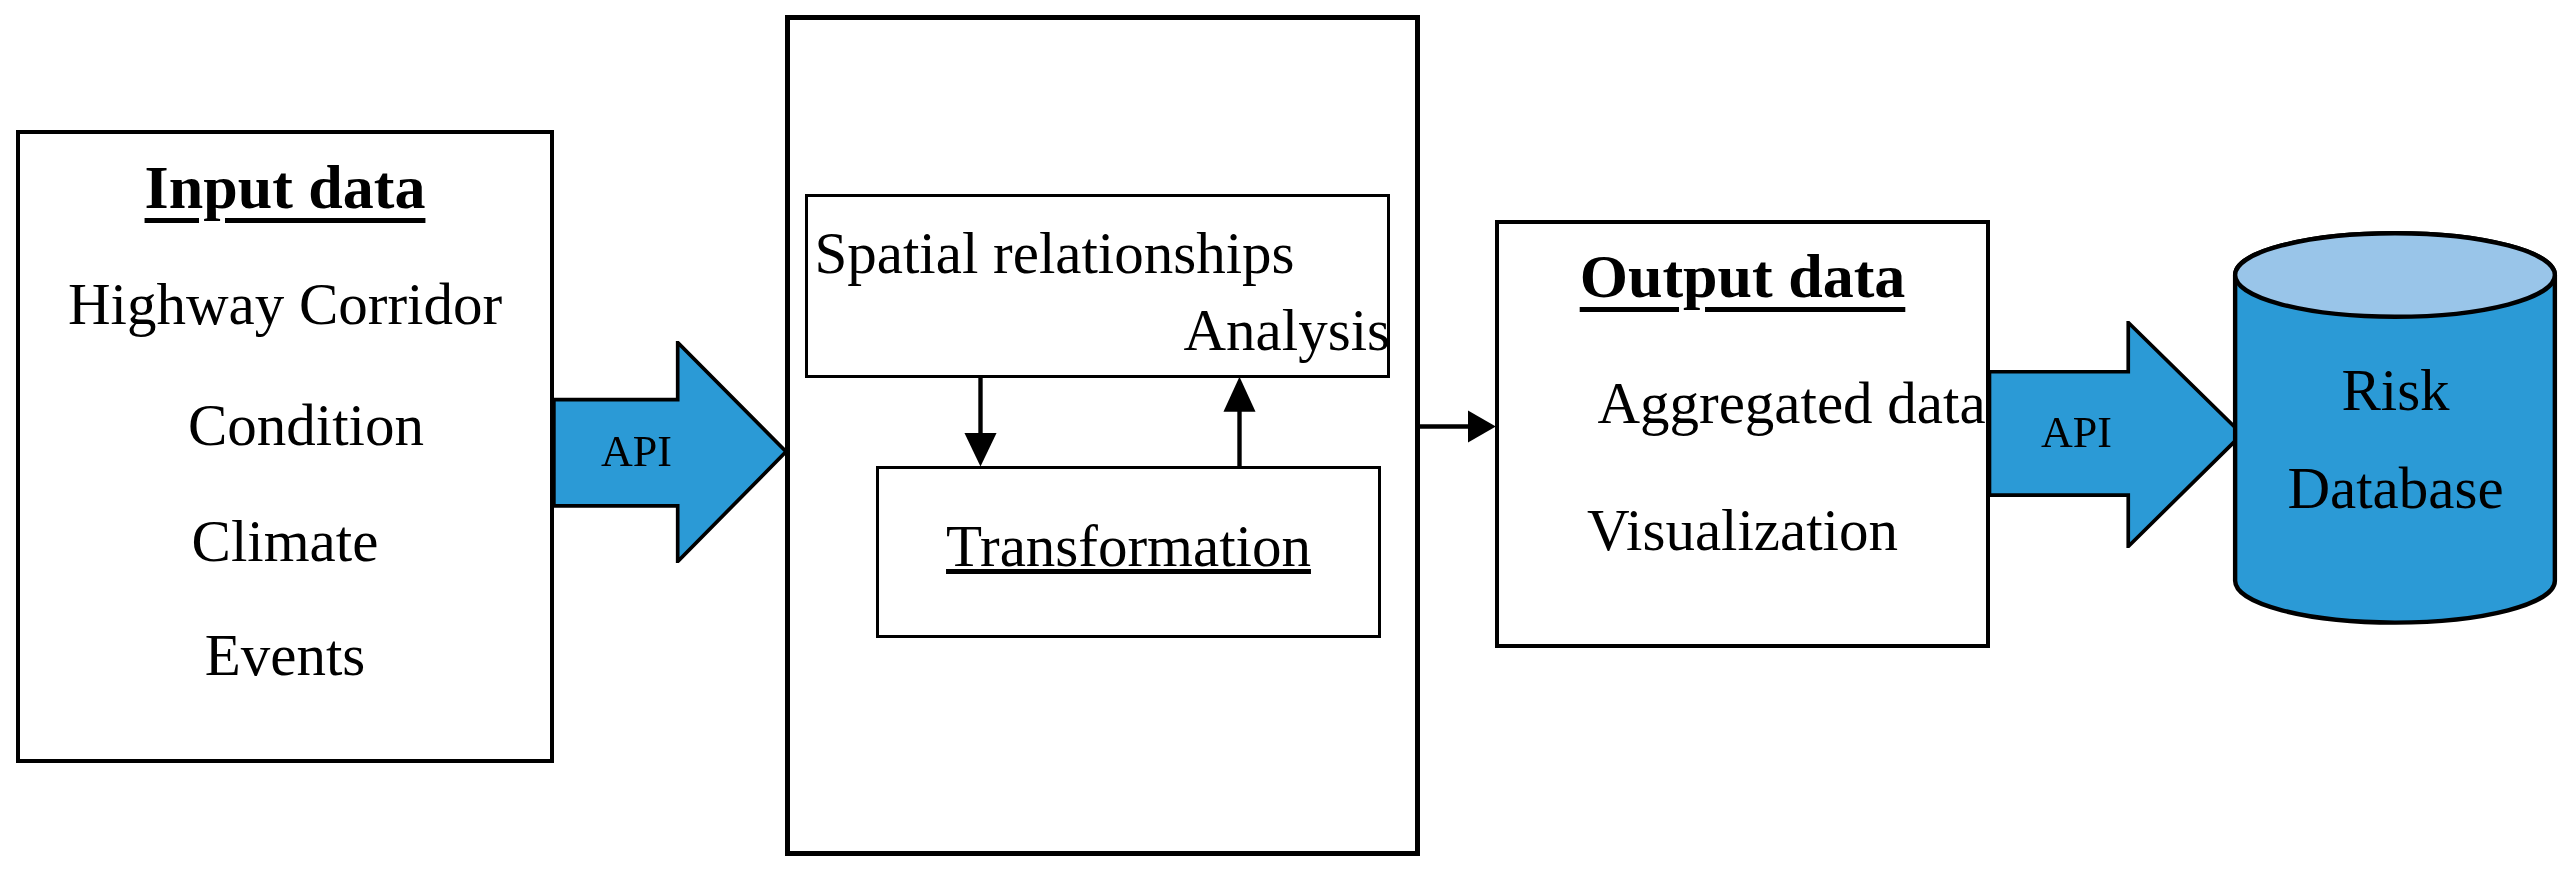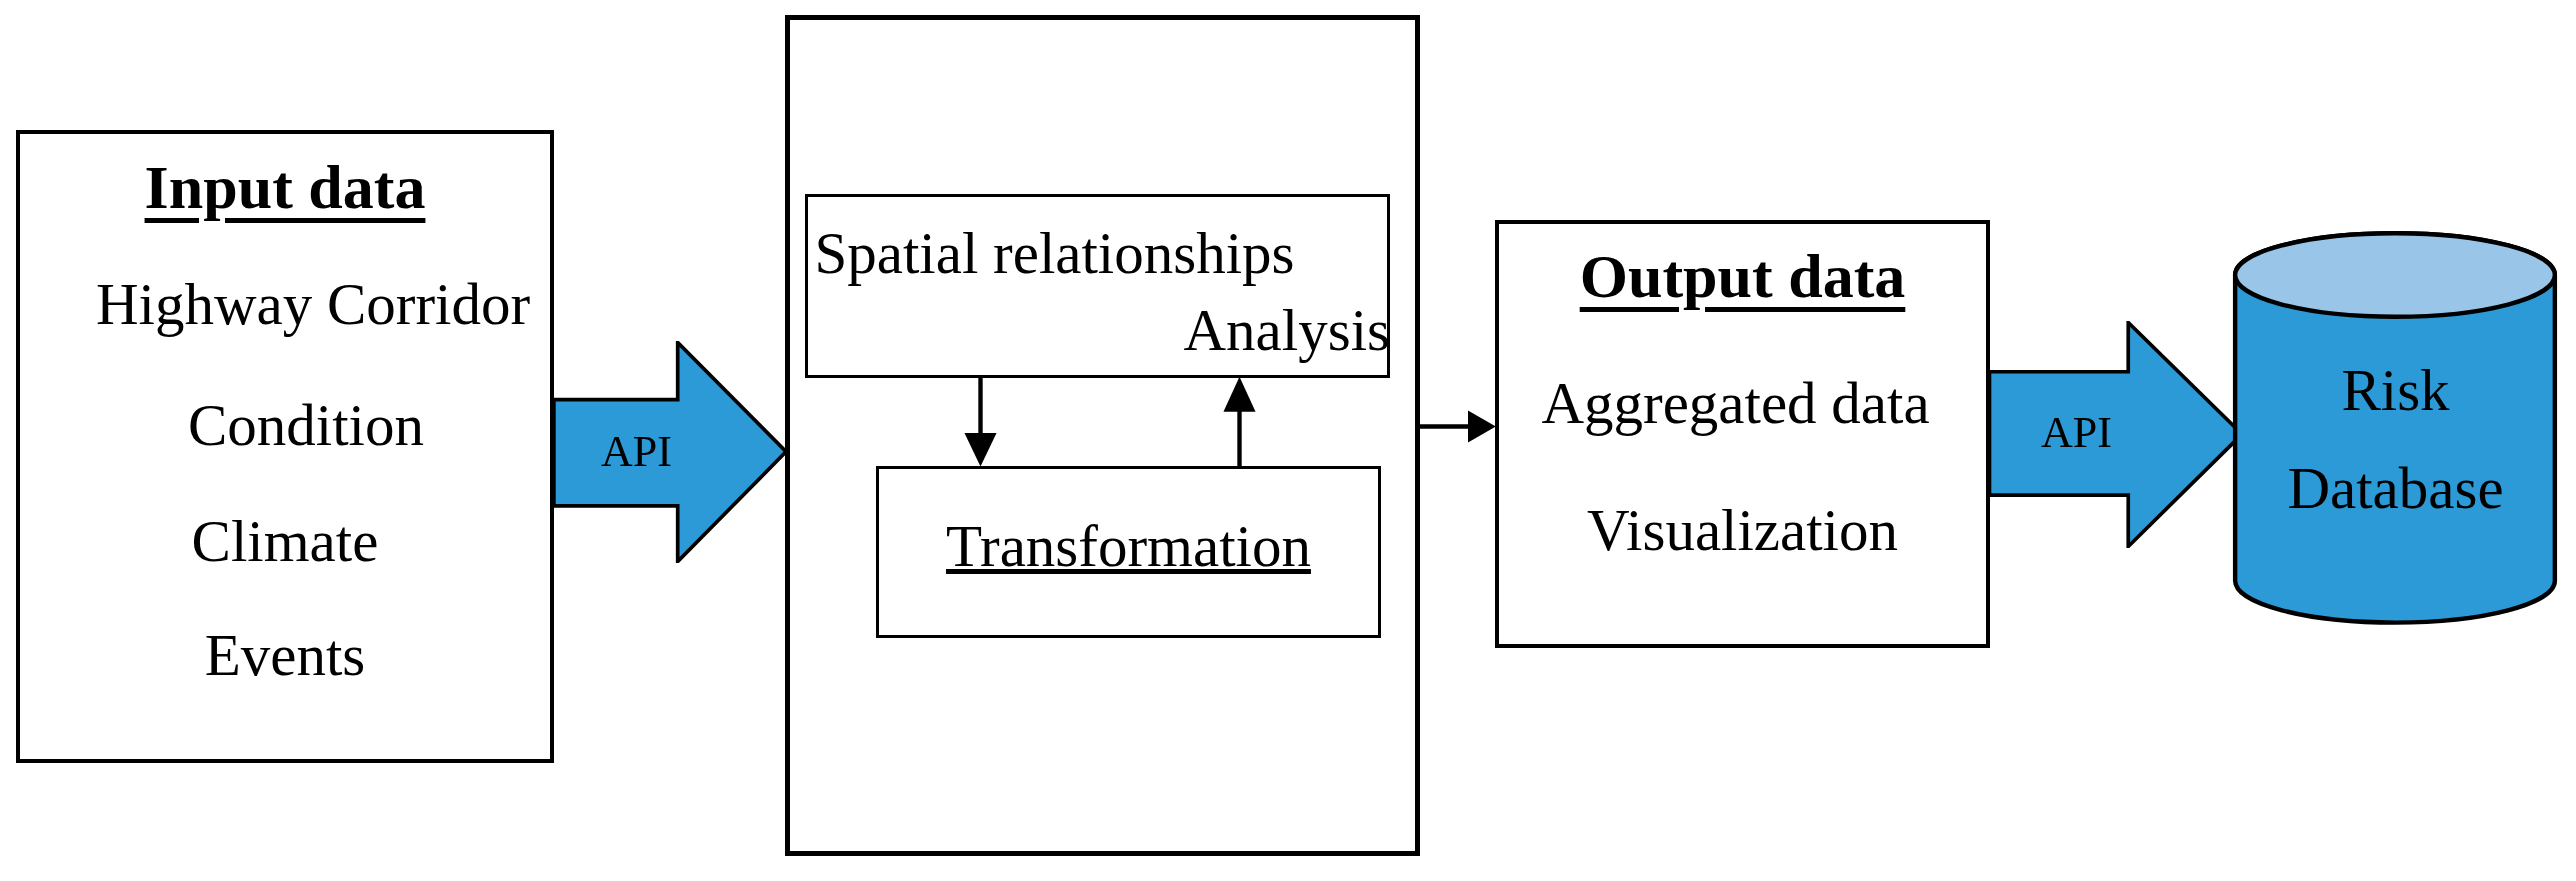--- a/index.html
+++ b/index.html
@@ -45,21 +45,21 @@
   }
   svg { position: absolute; display: block; }
 </style>
 </head>
 <body>
 
 <div class="canvas">
 
   <div class="box" style="left:16px; top:130px; width:538px; height:633px;"></div>
   <div class="txt title" style="left:16px; top:152px; width:538px;">Input data</div>
-  <div class="txt" style="left:16px; top:269px; width:538px;padding-left:28px;">Highway Corridor</div>
+  <div class="txt" style="left:16px; top:269px; width:538px;">Highway Corridor</div>
   <div class="txt" style="left:16px; top:390px; width:580px;">Condition</div>
   <div class="txt" style="left:16px; top:506px; width:538px;text-align:center;">Climate</div>
   <div class="txt" style="left:16px; top:620px; width:538px;">Events</div>
 
   <svg style="left:552px; top:341px;" width="236" height="222" viewBox="0 0 321 303">
     <polygon points="2,80 171,80 171,2 319,151 171,301 171,225 2,225" stroke="#000000" stroke-width="5" stroke-linejoin="miter" fill="#2B9AD6"></polygon>
   </svg>
   <div class="txt api-label" style="left:545px; top:417px; width:183px;">API</div>
 
   <div class="box" style="left:785px; top:15.4px; width:635px; height:841px; border-width:5.1px;"></div>
@@ -81,21 +81,21 @@
     <line x1="24" y1="42" x2="24" y2="128" stroke="#000000" stroke-width="6"></line>
   </svg>
 
   <svg style="left:1418px; top:406px;" width="81" height="41" viewBox="0 0 110 56">
     <line x1="0" y1="28" x2="72" y2="28" stroke="#000000" stroke-width="6"></line>
     <polygon points="68,6 106,28 68,50" fill="#000000"></polygon>
   </svg>
 
   <div class="box" style="left:1495px; top:220px; width:495px; height:428px;"></div>
   <div class="txt title" style="left:1495px; top:241px; width:495px;">Output data</div>
-  <div class="txt" style="left:1472px; top:368px; width:527px;">Aggregated data</div>
+  <div class="txt" style="left:1528px; top:368px; width:527px;">Aggregated data</div>
   <div class="txt" style="left:1495px; top:495px; width:495px;">Visualization</div>
 
   <svg style="left:1988px; top:321px;" width="257" height="227" viewBox="0 0 350 309">
     <polygon points="2,69 191,69 191,2 346,154 191,307 191,237 2,237" stroke="#000000" stroke-width="5" stroke-linejoin="miter" fill="#2B9AD6"></polygon>
   </svg>
   <div class="txt api-label" style="left:1989px; top:398px; width:175px;">API</div>
 
   <svg style="left:2230px; top:230px;" width="330" height="398" viewBox="0 0 450 542">
     <path d="M 7 61 A 218 57 0 0 1 443 61 L 443 478 A 218 57 0 0 1 7 478 Z" stroke="#000000" stroke-width="6" fill="#2B9AD6"></path>
     <ellipse cx="225" cy="61" rx="218" ry="57" stroke="#000000" stroke-width="6" fill="#99C5E9"></ellipse>

